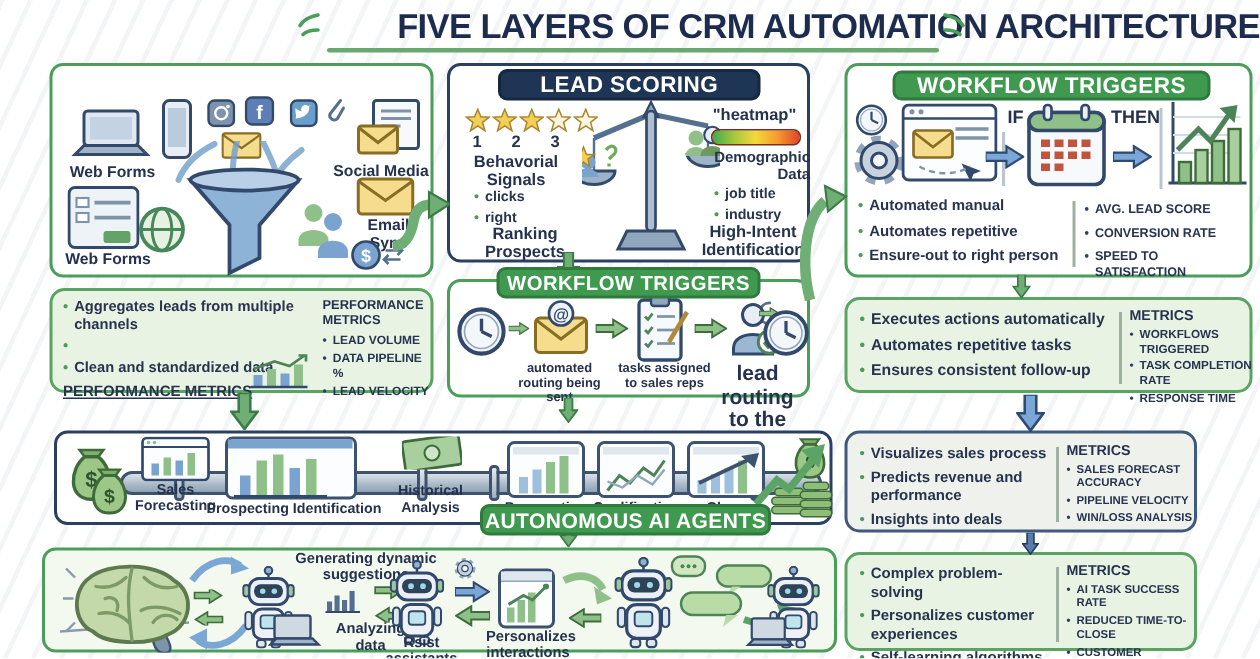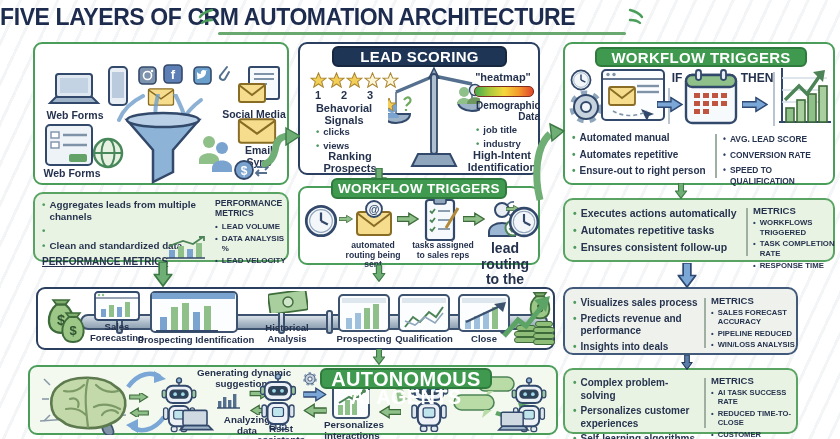--- a/index.html
+++ b/index.html
@@ -73,21 +73,21 @@
       </symbol>
       <symbol id="sym-varrow" viewBox="0 0 20 26">
         <path d="M6,0 H14 V13 H19 L10,25 L1,13 H6 Z" stroke-width="1.8"></path>
       </symbol>
       <symbol id="sym-harrow" viewBox="0 0 28 18">
         <path d="M0,6 H15 V1.5 L27,9 L15,16.5 V12 H0 Z" stroke-width="1.6"></path>
       </symbol>
     </defs>
   </svg>
 
-  <div class="a" style="left:0;top:0;width:840px;height:38px;text-align:left">
+  <div class="a" style="left:0;top:0;width:840px;height:38px;text-align:right">
     <svg class="a" style="left:198px;top:8px" width="16" height="18" viewBox="0 0 16 18">
       <path d="M14,2 C6,4 4,6 2,9" stroke="#4b9e5a" stroke-width="2.4" fill="none" stroke-linecap="round"></path>
       <path d="M14,12 C9,12 6,13 4,15" stroke="#4b9e5a" stroke-width="2.4" fill="none" stroke-linecap="round"></path>
     </svg>
     <div style="display:inline-block;margin-top:4px;font-size:23px;font-weight:bold;color:#1d2c4e;letter-spacing:-.4px">FIVE LAYERS OF CRM AUTOMATION ARCHITECTURE</div>
     <svg class="a" style="left:628px;top:8px" width="16" height="18" viewBox="0 0 16 18">
       <path d="M2,2 C10,4 12,6 14,9" stroke="#4b9e5a" stroke-width="2.4" fill="none" stroke-linecap="round"></path>
       <path d="M2,12 C7,12 10,13 12,15" stroke="#4b9e5a" stroke-width="2.4" fill="none" stroke-linecap="round"></path>
     </svg>
     <div class="a" style="left:218px;top:32px;width:408px;height:3px;background:#69a86f;border-radius:3px"></div>
@@ -205,21 +205,21 @@
       <line x1="2" y1="22" x2="40" y2="22" stroke="#33496b" stroke-width="1.6"></line>
     </svg>
     <div class="a" style="left:180px;top:5px;width:72px">
       <div style="font-size:8.6px;font-weight:bold;line-height:1.15">PERFORMANCE METRICS</div>
       <div class="bl m" style="font-size:8px;margin-top:3px">
           <span class="d">•</span>
           <span>LEAD VOLUME</span>
         </div>
       <div class="bl m" style="font-size:8px;margin-top:2px">
           <span class="d">•</span>
-          <span>DATA ANALYSIS %</span>
+          <span>DATA PIPELINE %</span>
         </div>
       <div class="bl m" style="font-size:8px;margin-top:2px">
           <span class="d">•</span>
           <span>LEAD VELOCITY</span>
         </div>
     </div>
   </div>
 
   <div class="panel navy" style="left:298px;top:42px;width:242px;height:133px">
     <div class="hdr navy" style="left:32px;top:2px;width:175px;height:21px;font-size:15px;line-height:18px">LEAD SCORING</div>
@@ -244,21 +244,21 @@
     <div class="lbl" style="left:64px;top:45px;width:12px;font-size:11px">3</div>
     <path>
     <div class="lbl" style="left:6px;top:58px;width:76px;font-size:11px">Behavorial Signals</div>
     <div class="a" style="left:16px;top:82px">
       <div class="bl" style="font-size:9.5px">
             <span class="d">•</span>
             <span>clicks</span>
           </div>
       <div class="bl" style="font-size:9.5px;margin-top:2px">
             <span class="d">•</span>
-            <span>views</span>
+            <span>right</span>
           </div>
     </div>
     <div class="lbl" style="left:14px;top:106px;width:72px;font-size:11px">Ranking Prospects</div>
     
     <svg class="a" style="left:88px;top:22px" width="92" height="106" viewBox="0 0 92 106">
       <path d="M46,10 L8,26 M46,10 L84,18" stroke="#55708e" stroke-width="3.5"></path>
       <polygon points="46,2 51,12 41,12" fill="#8fa6bd" stroke="#33496b" stroke-width="1.5"></polygon>
       <rect x="43" y="8" width="6" height="80" rx="3" fill="#aebfd0" stroke="#33496b" stroke-width="1.8"></rect>
       <path d="M30,88 H62 L68,100 H24 Z" fill="#8fa6bd" stroke="#33496b" stroke-width="2"></path>
       <line x1="8" y1="26" x2="8" y2="48" stroke="#55708e" stroke-width="1.6"></line>
@@ -375,21 +375,21 @@
       <div class="bl m" style="font-size:8.4px">
           <span class="d">•</span>
           <span>AVG. LEAD SCORE</span>
         </div>
       <div class="bl m" style="font-size:8.4px;margin-top:5px">
           <span class="d">•</span>
           <span>CONVERSION RATE</span>
         </div>
       <div class="bl m" style="font-size:8.4px;margin-top:5px">
           <span class="d">•</span>
-          <span>SPEED TO QUALIFICATION</span>
+          <span>SPEED TO SATISFACTION</span>
         </div>
     </div>
   </div>
 
   <div class="panel" style="left:298px;top:186px;width:242px;height:79px">
     <svg class="a" style="left:4px;top:16px" width="34" height="34" viewBox="0 0 30 30">
         <use href="#sym-clock"></use>
       </svg>
     <svg class="a" style="left:39px;top:25px" width="14" height="12" viewBox="0 0 28 18">
         <use href="#sym-harrow" fill="#8fc08a" stroke="#3e6b3a"></use>
@@ -568,21 +568,21 @@
     </div>
     <div class="vdiv" style="left:139px;top:9px;height:50px"></div>
     <div class="a" style="left:146px;top:6px;width:86px">
       <div style="font-size:9.5px;font-weight:bold">METRICS</div>
       <div class="bl m" style="font-size:7.6px;margin-top:2px">
           <span class="d">•</span>
           <span>SALES FORECAST ACCURACY</span>
         </div>
       <div class="bl m" style="font-size:7.6px;margin-top:2px">
           <span class="d">•</span>
-          <span>PIPELINE REDUCED</span>
+          <span>PIPELINE VELOCITY</span>
         </div>
       <div class="bl m" style="font-size:7.6px;margin-top:2px">
           <span class="d">•</span>
           <span>WIN/LOSS ANALYSIS</span>
         </div>
     </div>
   </div>
 
   <div class="panel" style="left:28px;top:365px;width:530px;height:70px;background:#f4f9f0">
     <svg class="a" style="left:10px;top:4px" width="98" height="64" viewBox="0 0 98 64">
@@ -687,21 +687,21 @@
         <path d="M74,34 L86,36 L78,46 Z" fill="#5ca465"></path>
     </svg>
     <svg class="a" style="left:478px;top:10px" width="42" height="56" viewBox="0 0 40 58">
         <use href="#sym-robot"></use>
       </svg>
     <svg class="a" style="left:466px;top:44px" width="36" height="22" viewBox="0 0 54 36">
       <rect x="6" y="2" width="36" height="23" rx="2.5" fill="#cfd9e2" stroke="#33496b" stroke-width="2.4"></rect>
       <path d="M2,31 H50 L44,25 H8 Z" fill="#9fb4c8" stroke="#33496b" stroke-width="2.4"></path>
     </svg>
   </div>
-  <div class="hdr green" style="left:320px;top:368px;width:172px;height:21px;font-size:20px;line-height:18px">AUTONOMOUS AI AGENTS</div>
+  <div class="hdr green" style="left:320px;top:336px;width:194px;height:21px;font-size:14px;line-height:18px">AUTONOMOUS AI AGENTS</div>
 
   <div class="softpanel" style="left:563px;top:368px;width:235px;height:66px">
     <div class="a" style="left:8px;top:7px;width:128px">
       <div class="bl" style="font-size:10px">
           <span class="d">•</span>
           <span>Complex problem-solving</span>
         </div>
       <div class="bl" style="font-size:10px;margin-top:3px">
           <span class="d">•</span>
           <span>Personalizes customer experiences</span>

